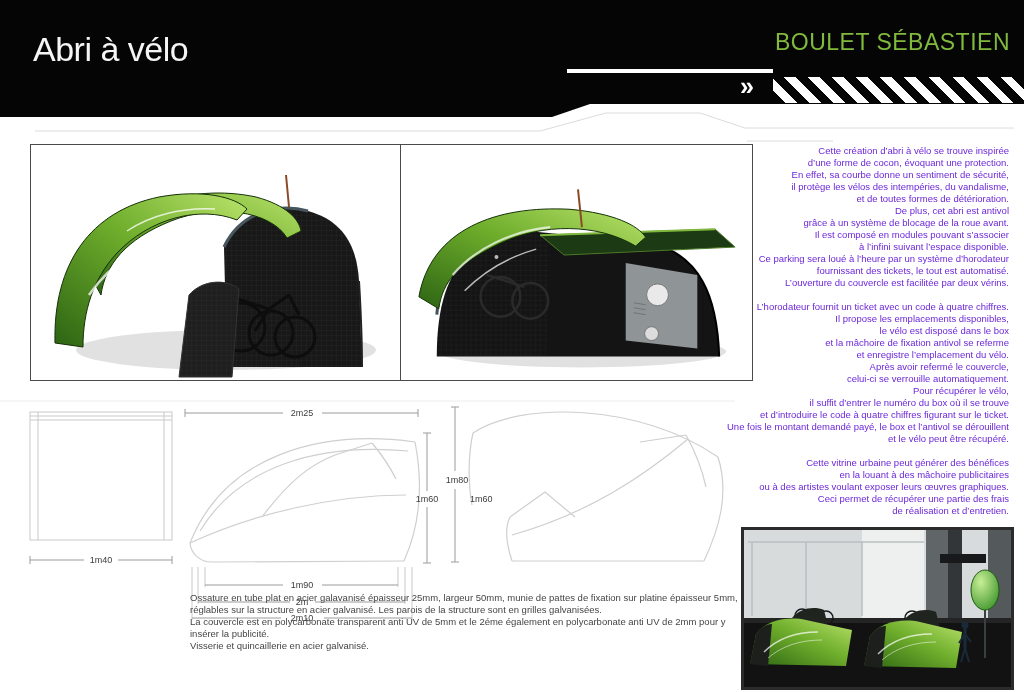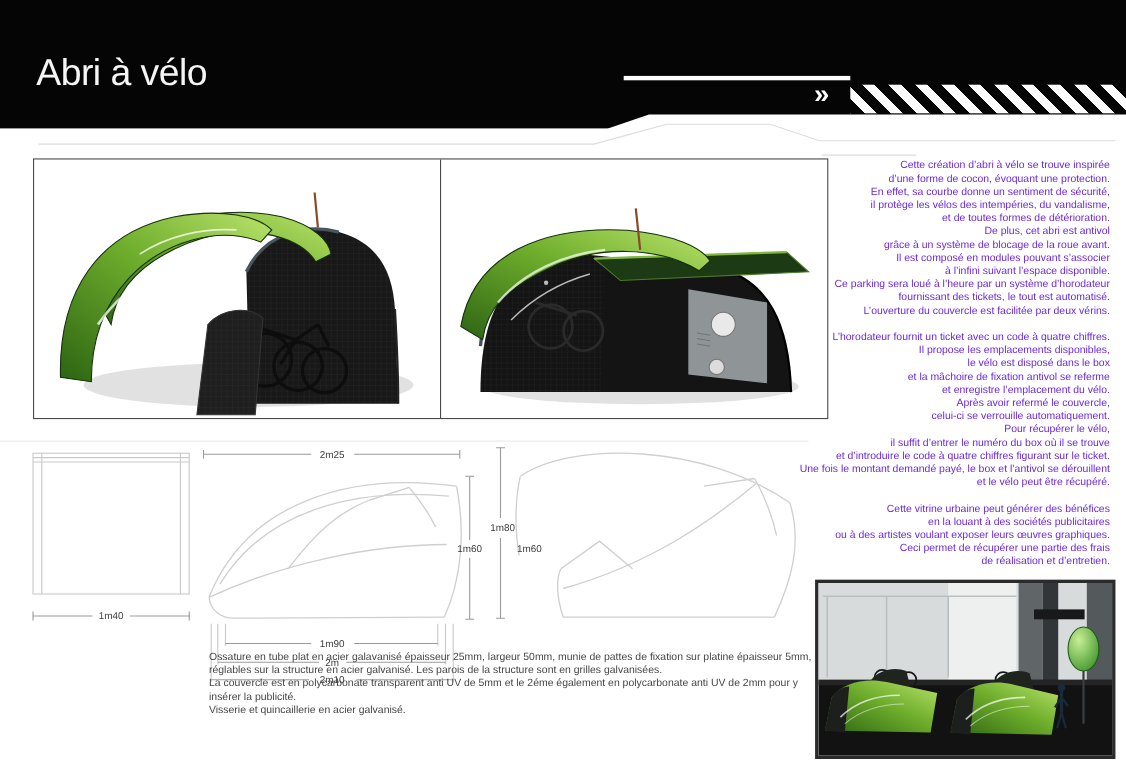--- a/index.html
+++ b/index.html
@@ -2,21 +2,21 @@
 <html><head>
 <meta charset="utf-8">
 <style>
   html,body{margin:0;padding:0;background:#ffffff;}
   .page{position:relative;width:1024px;height:692px;background:#fff;overflow:hidden;
         font-family:"Liberation Sans",sans-serif;}
 
   
   .header{position:absolute;left:0;top:0;width:1024px;height:117px;background:#050505;
           clip-path:polygon(0 0,1024px 0,1024px 104px,590px 104px,552px 117px,0 117px);}
-  .page-title{position:absolute;left:33px;top:49px;margin:0;color:#f5f5f5;font-size:34px;
+  .page-title{position:absolute;left:33px;top:32px;margin:0;color:#f5f5f5;font-size:34px;
               font-weight:400;letter-spacing:-0.5px;line-height:1;}
   .author{position:absolute;right:14px;top:31px;color:#80B93C;font-size:23px;font-weight:400;
           letter-spacing:0.5px;line-height:1;}
   .header-rule{position:absolute;left:567px;top:69px;width:206px;height:4px;background:#ffffff;}
   .chevron{position:absolute;left:740px;top:74px;color:#ffffff;font-size:25px;font-weight:bold;line-height:1;}
   .stripes{position:absolute;left:773px;top:77px;width:251px;height:26px;
            background:repeating-linear-gradient(45deg,#050505 0 9px,#ffffff 9px 17px);}
 
   
   .ghost-svg{position:absolute;left:0;top:0;width:1024px;height:692px;pointer-events:none;}
@@ -47,20 +47,21 @@
            border:3px solid #2b2b2b;background:#d8dbdc;}
   .context svg{display:block;width:100%;height:100%;}
 </style>
 </head>
 <body>
 
 <div class="page">
 
   <div class="header"></div>
   <h1 class="page-title">Abri à vélo</h1>
+  <div class="author">BOULET SÉBASTIEN</div>
   <div class="header-rule"></div>
   <div class="chevron">»</div>
   <div class="stripes"></div>
 
   <svg class="ghost-svg">
     <polyline points="35,131 540,131 606,113 700,113 745,128 1014,128" fill="none" stroke="#dcdcdc" stroke-width="1"></polyline>
     <line x1="747" y1="141" x2="833" y2="141" stroke="#dcdcdc" stroke-width="1"></line>
   </svg>
 
   <div class="render-frame">
@@ -267,21 +268,21 @@
 et la mâchoire de fixation antivol se referme
 et enregistre l’emplacement du vélo.
 Après avoir refermé le couvercle,
 celui-ci se verrouille automatiquement.
 Pour récupérer le vélo,
 il suffit d’entrer le numéro du box où il se trouve
 et d’introduire le code à quatre chiffres figurant sur le ticket.
 Une fois le montant demandé payé, le box et l’antivol se dérouillent
 et le vélo peut être récupéré.</p>
     <p>Cette vitrine urbaine peut générer des bénéfices
-en la louant à des sociétés publicitaires
+en la louant à des mâchoire publicitaires
 ou à des artistes voulant exposer leurs œuvres graphiques.
 Ceci permet de récupérer une partie des frais
 de réalisation et d’entretien.</p>
   </div>
 
   <div class="materials">Ossature en tube plat en acier galavanisé épaisseur 25mm, largeur 50mm, munie de pattes de fixation sur platine épaisseur 5mm,
 réglables sur la structure en acier galvanisé. Les parois de la structure sont en grilles galvanisées.
 La couvercle est en polycarbonate transparent anti UV de 5mm et le 2éme également en polycarbonate anti UV de 2mm pour y insérer la publicité.
 Visserie et quincaillerie en acier galvanisé.</div>
 

